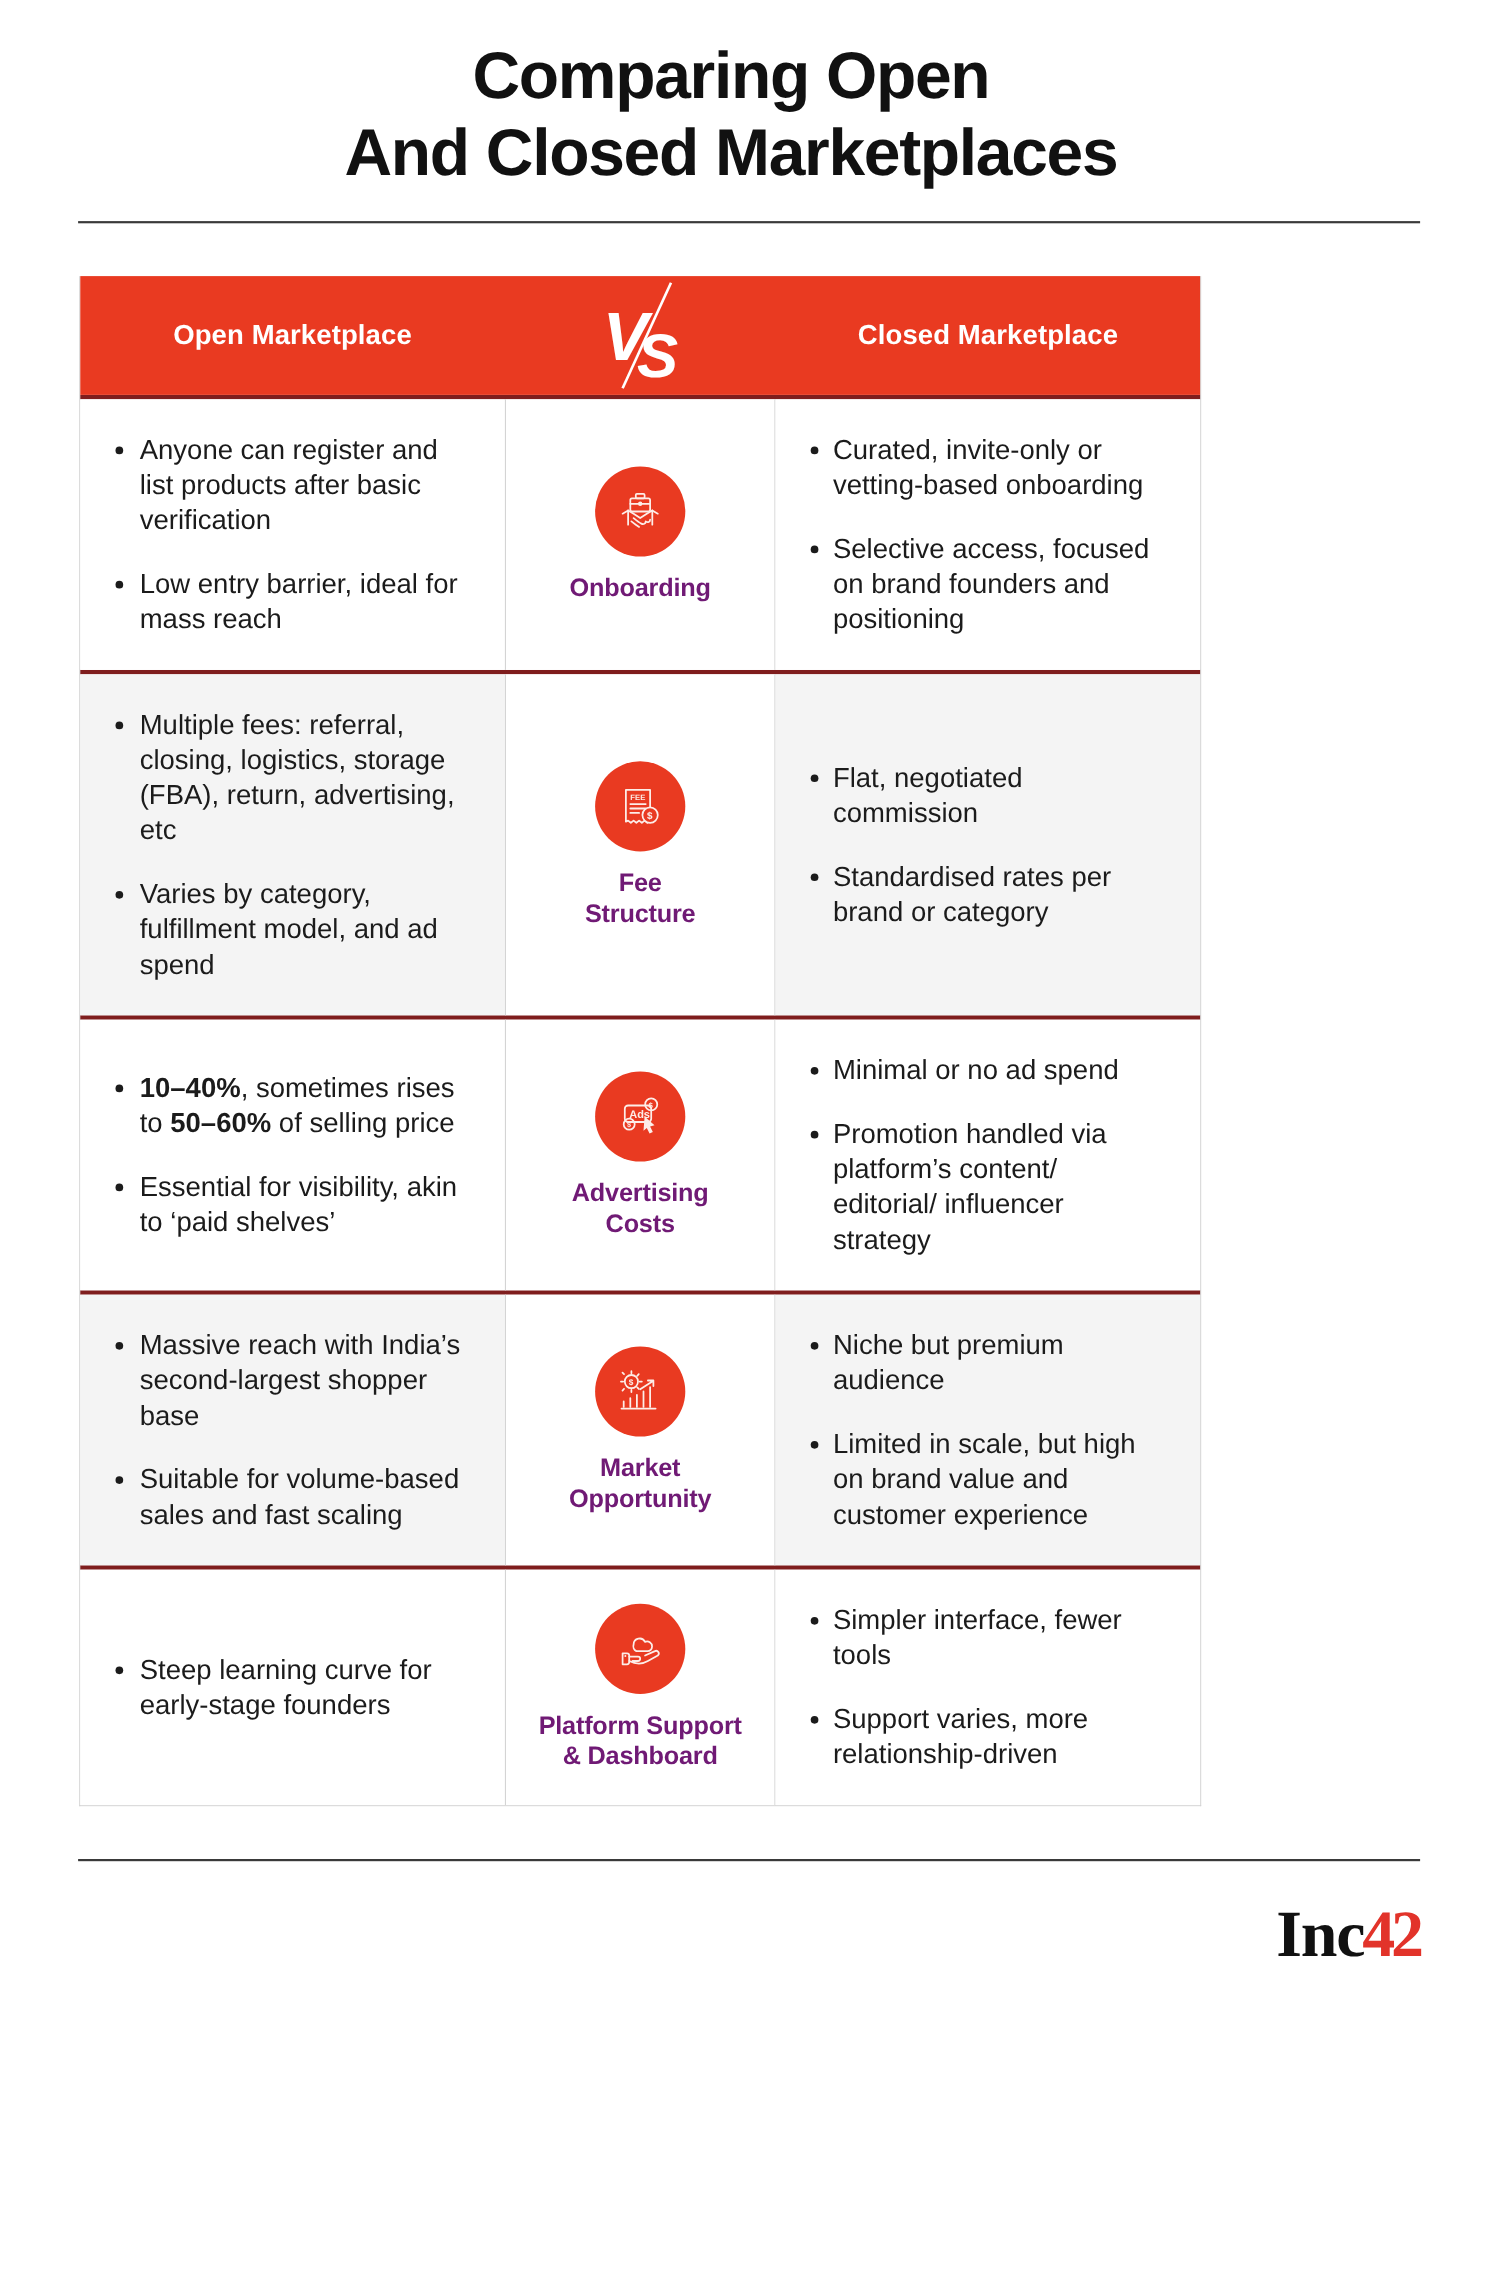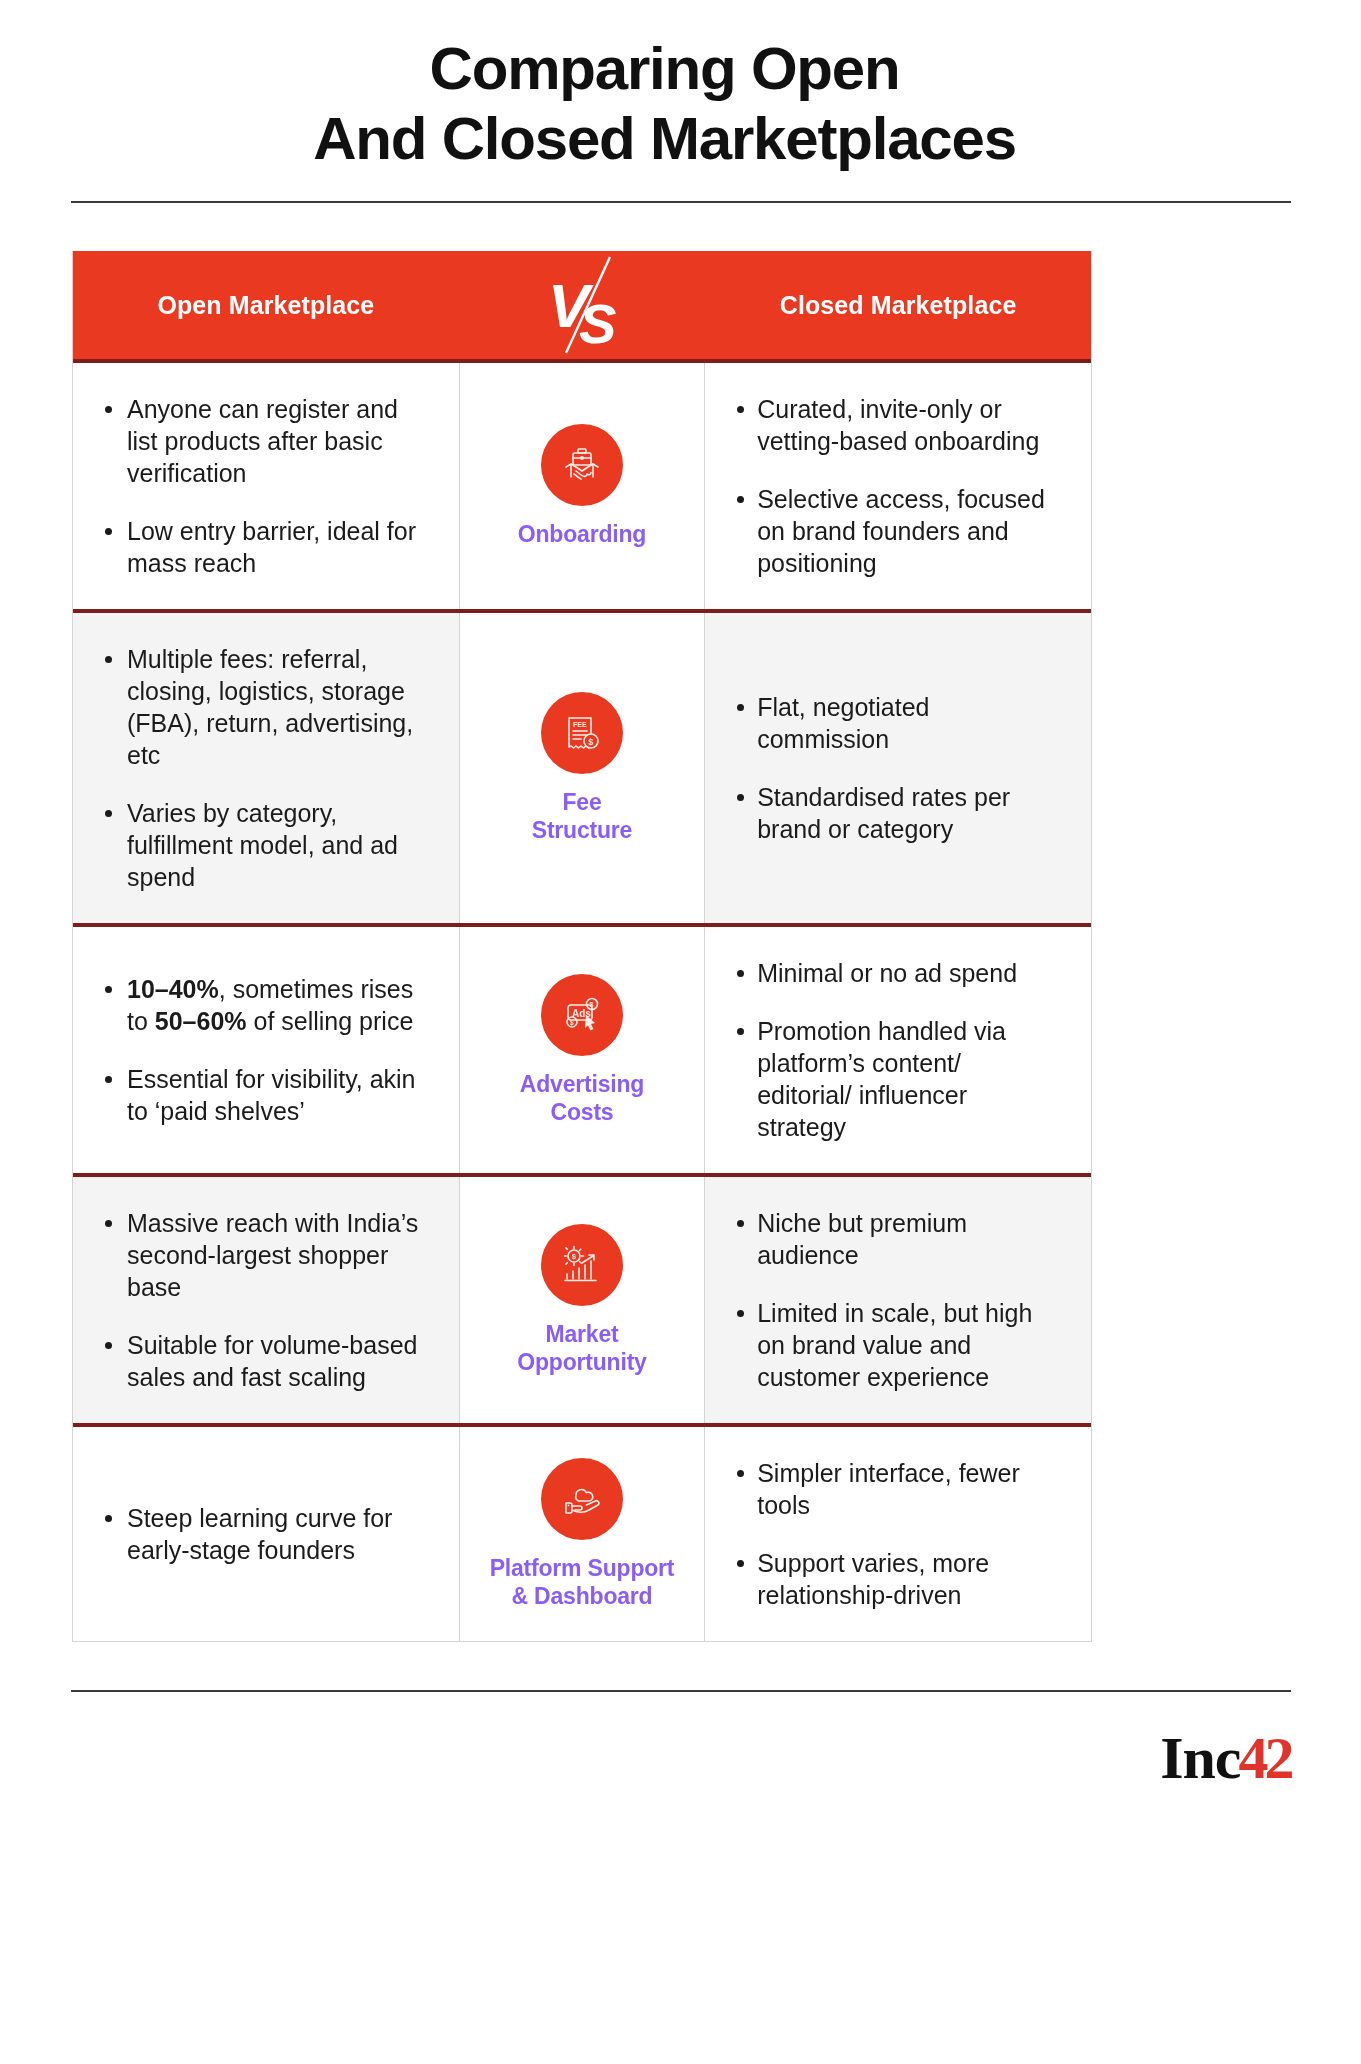--- a/index.html
+++ b/index.html
@@ -135,21 +135,21 @@
     background: #E93A21;
     display: flex;
     align-items: center;
     justify-content: center;
     margin-bottom: 14px;
   }
   .icon-circle svg { display: block; }
   .icon-label {
     font-size: 23px;
     font-weight: 700;
-    color: #8b5cf6;
+    color: #701a75;
     text-align: center;
     line-height: 1.22;
     letter-spacing: -0.2px;
     white-space: pre-line;
   }
 
   
   .footer-rule {
     width: 1220px;
     height: 2px;

